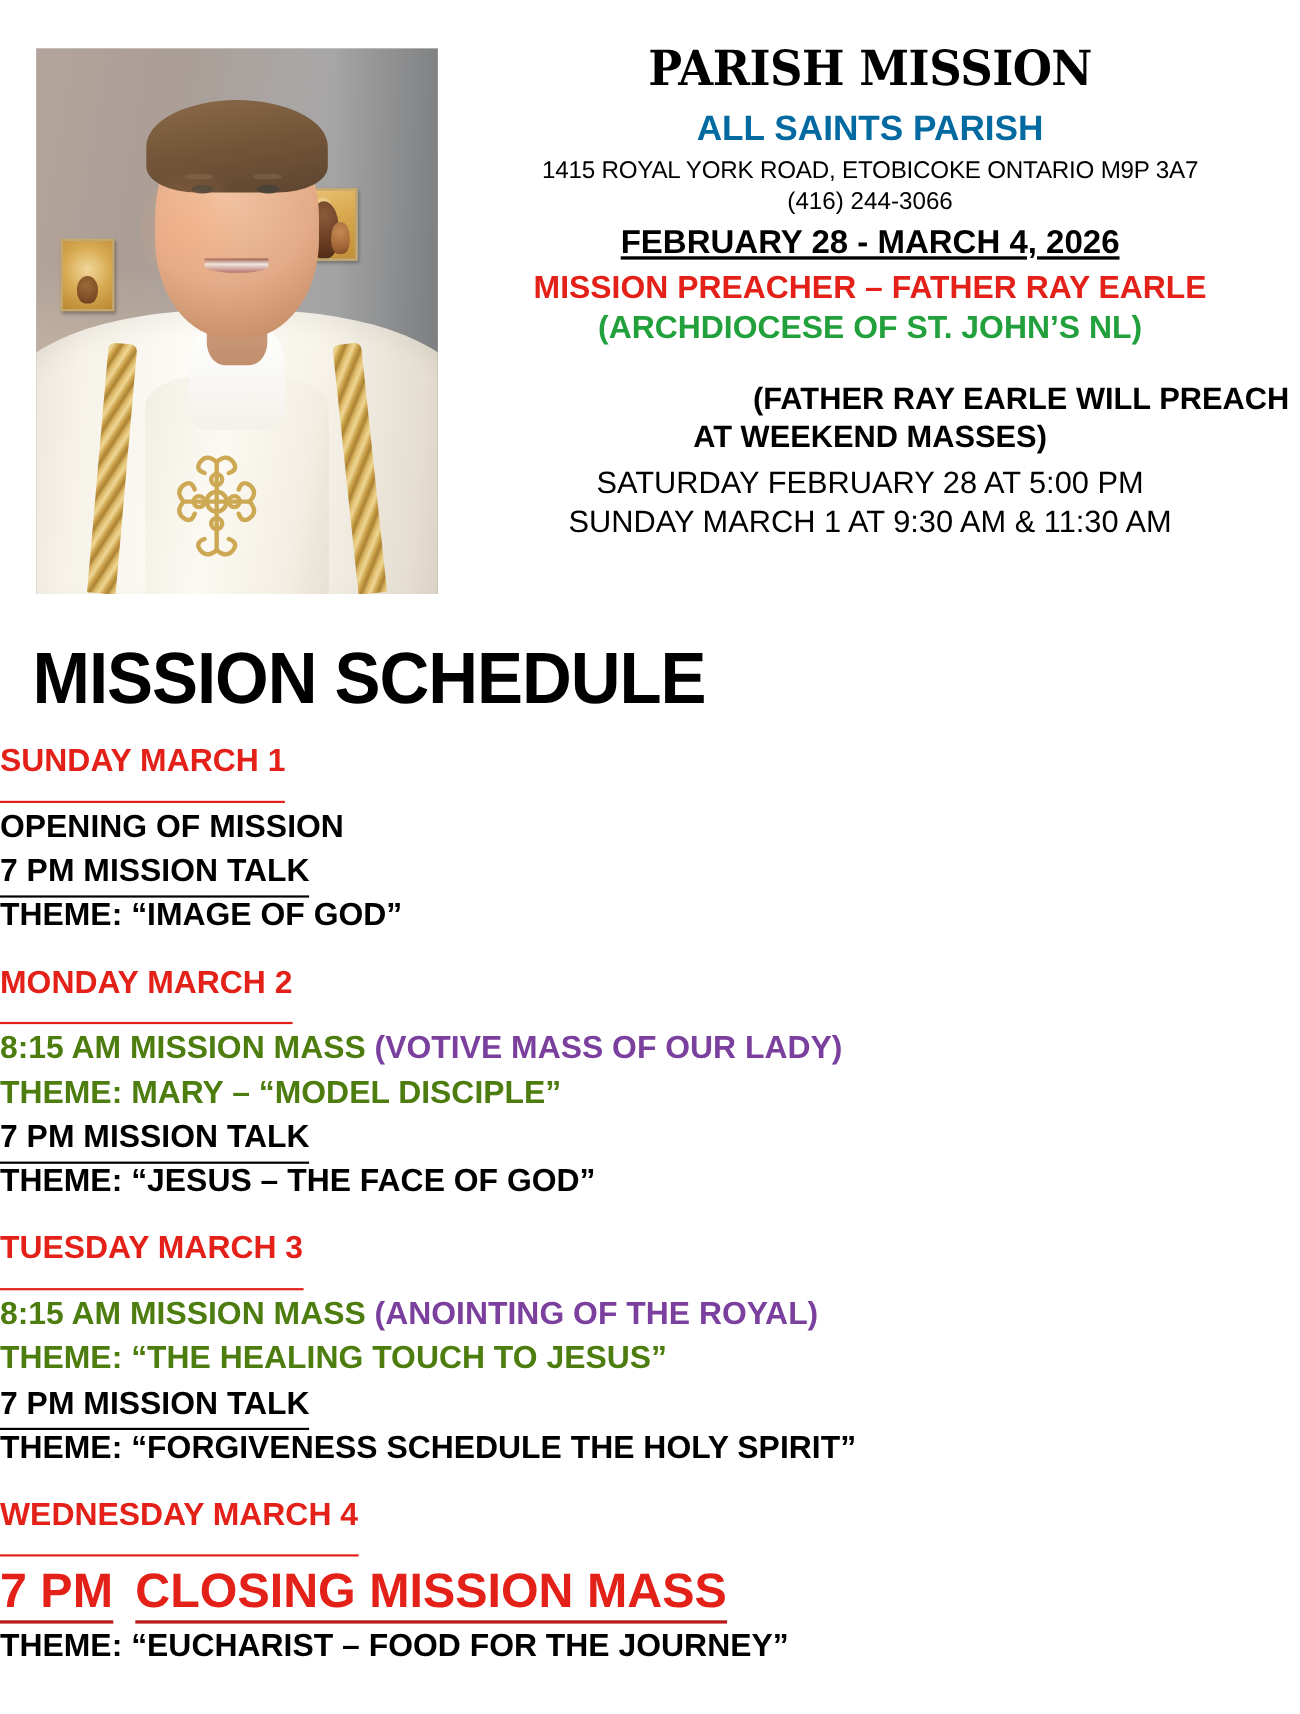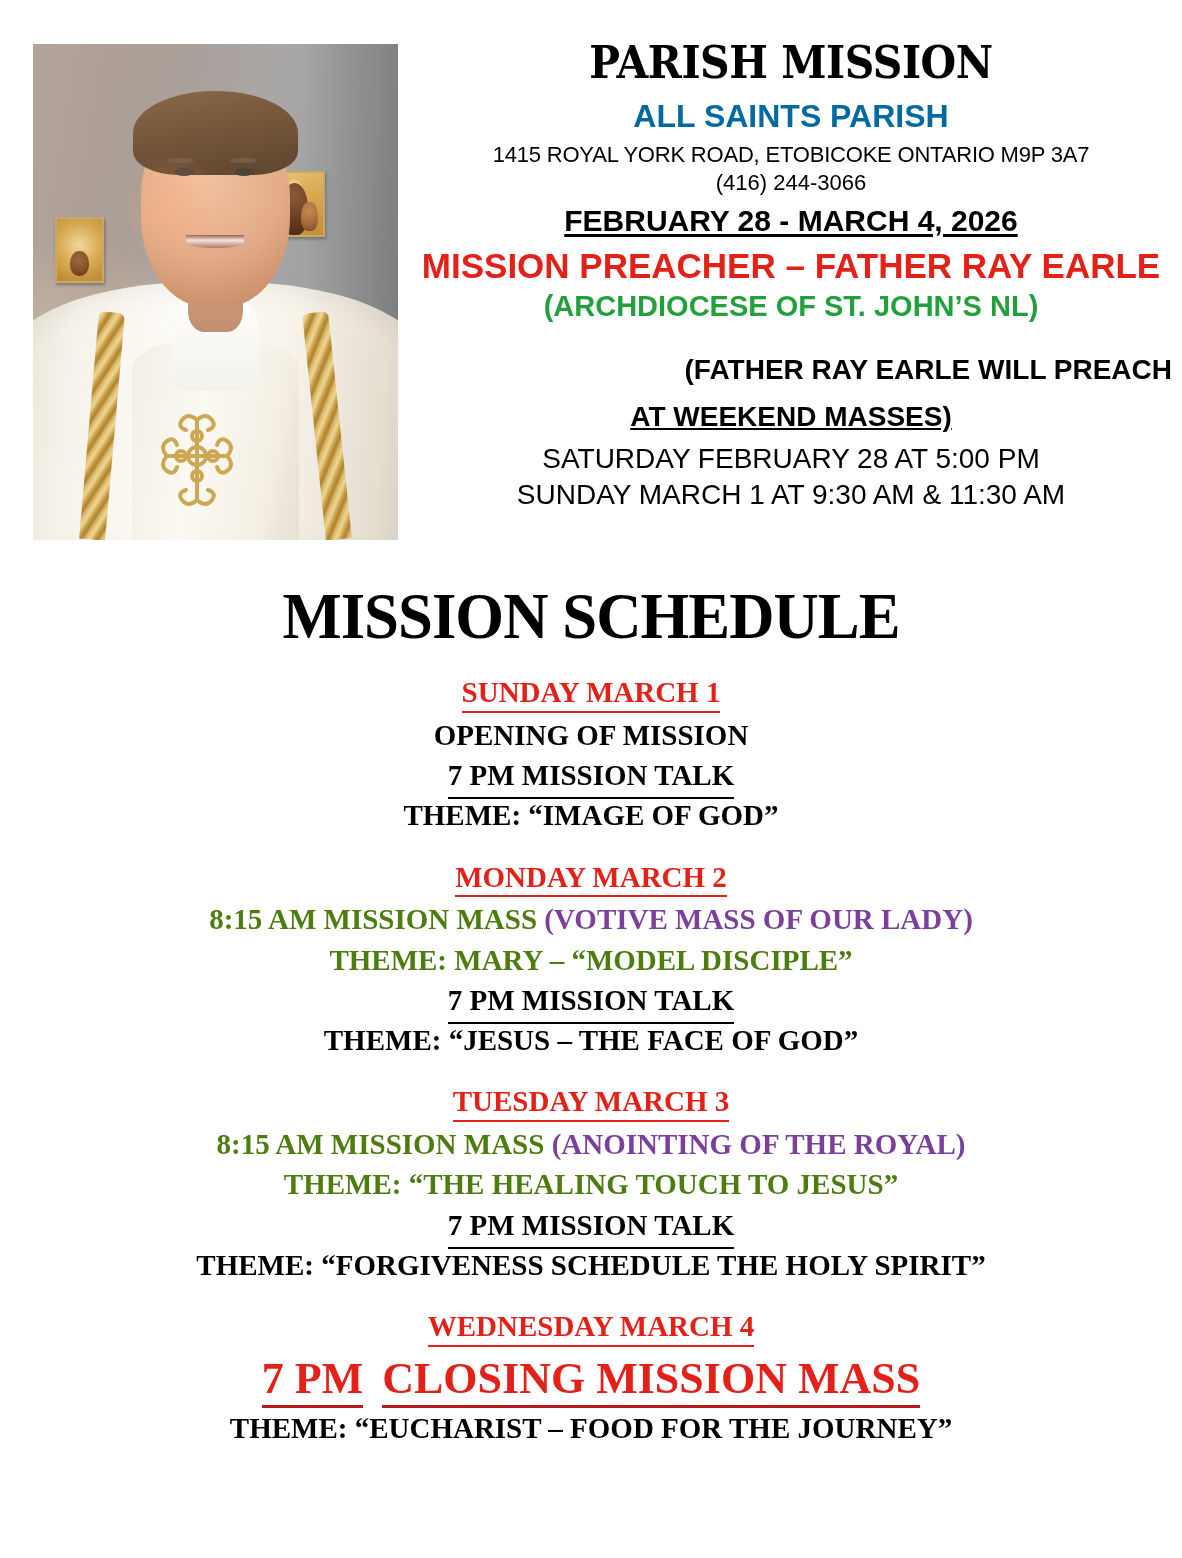--- a/index.html
+++ b/index.html
@@ -242,67 +242,65 @@
     font-weight: normal;
     margin-top: 2px;
   }
   #mission-dates {
     font-size: 30px;
     margin-top: 7px;
     text-decoration: underline;
     text-underline-offset: 3px;
   }
   #mission-preacher {
-    font-size: 35px;
+    font-size: 29px;
     color: #E32119;
     margin-top: 7px;
   }
   #archdiocese {
     font-size: 29px;
     color: #22A03C;
     margin-top: 2px;
   }
   #preach-note-1 { font-size: 28px; margin-top: 30px; text-align: right; }
-  #preach-note-2 { font-size: 28px; margin-top: 14px; text-decoration: underline; }
+  #preach-note-2 { font-size: 28px; margin-top: 1px; }
   #sat-mass {
     font-size: 28px;
     font-weight: normal;
     margin-top: 9px;
   }
   #sun-mass {
     font-size: 28px;
     font-weight: normal;
     margin-top: 3px;
   }
 
   
   #schedule {
     position: absolute;
     left: 0;
     top: 583px;
     width: 1182px;
-    text-align: center;
-    font-family: Liberation Serif, serif;
   }
   #mission-schedule-heading {
     font-size: 66px;
     font-weight: bold;
     letter-spacing: -1px;
     line-height: 1;
     transform: scaleX(0.95);
   }
   .day-block { margin-top: 26px; }
   .day-heading {
     color: #E32119;
     font-weight: bold;
     font-size: 29px;
     line-height: 1.2;
     display: inline-block;
     border-bottom: 2px solid #E32119;
-    padding-bottom: 1px;
+    padding-bottom: 18px;
   }
   .sched-line {
     font-weight: bold;
     font-size: 29px;
     line-height: 1.25;
     margin-top: 4px;
     white-space: nowrap;
   }
   .sched-line.underlined span.ul {
     border-bottom: 2px solid #000;

